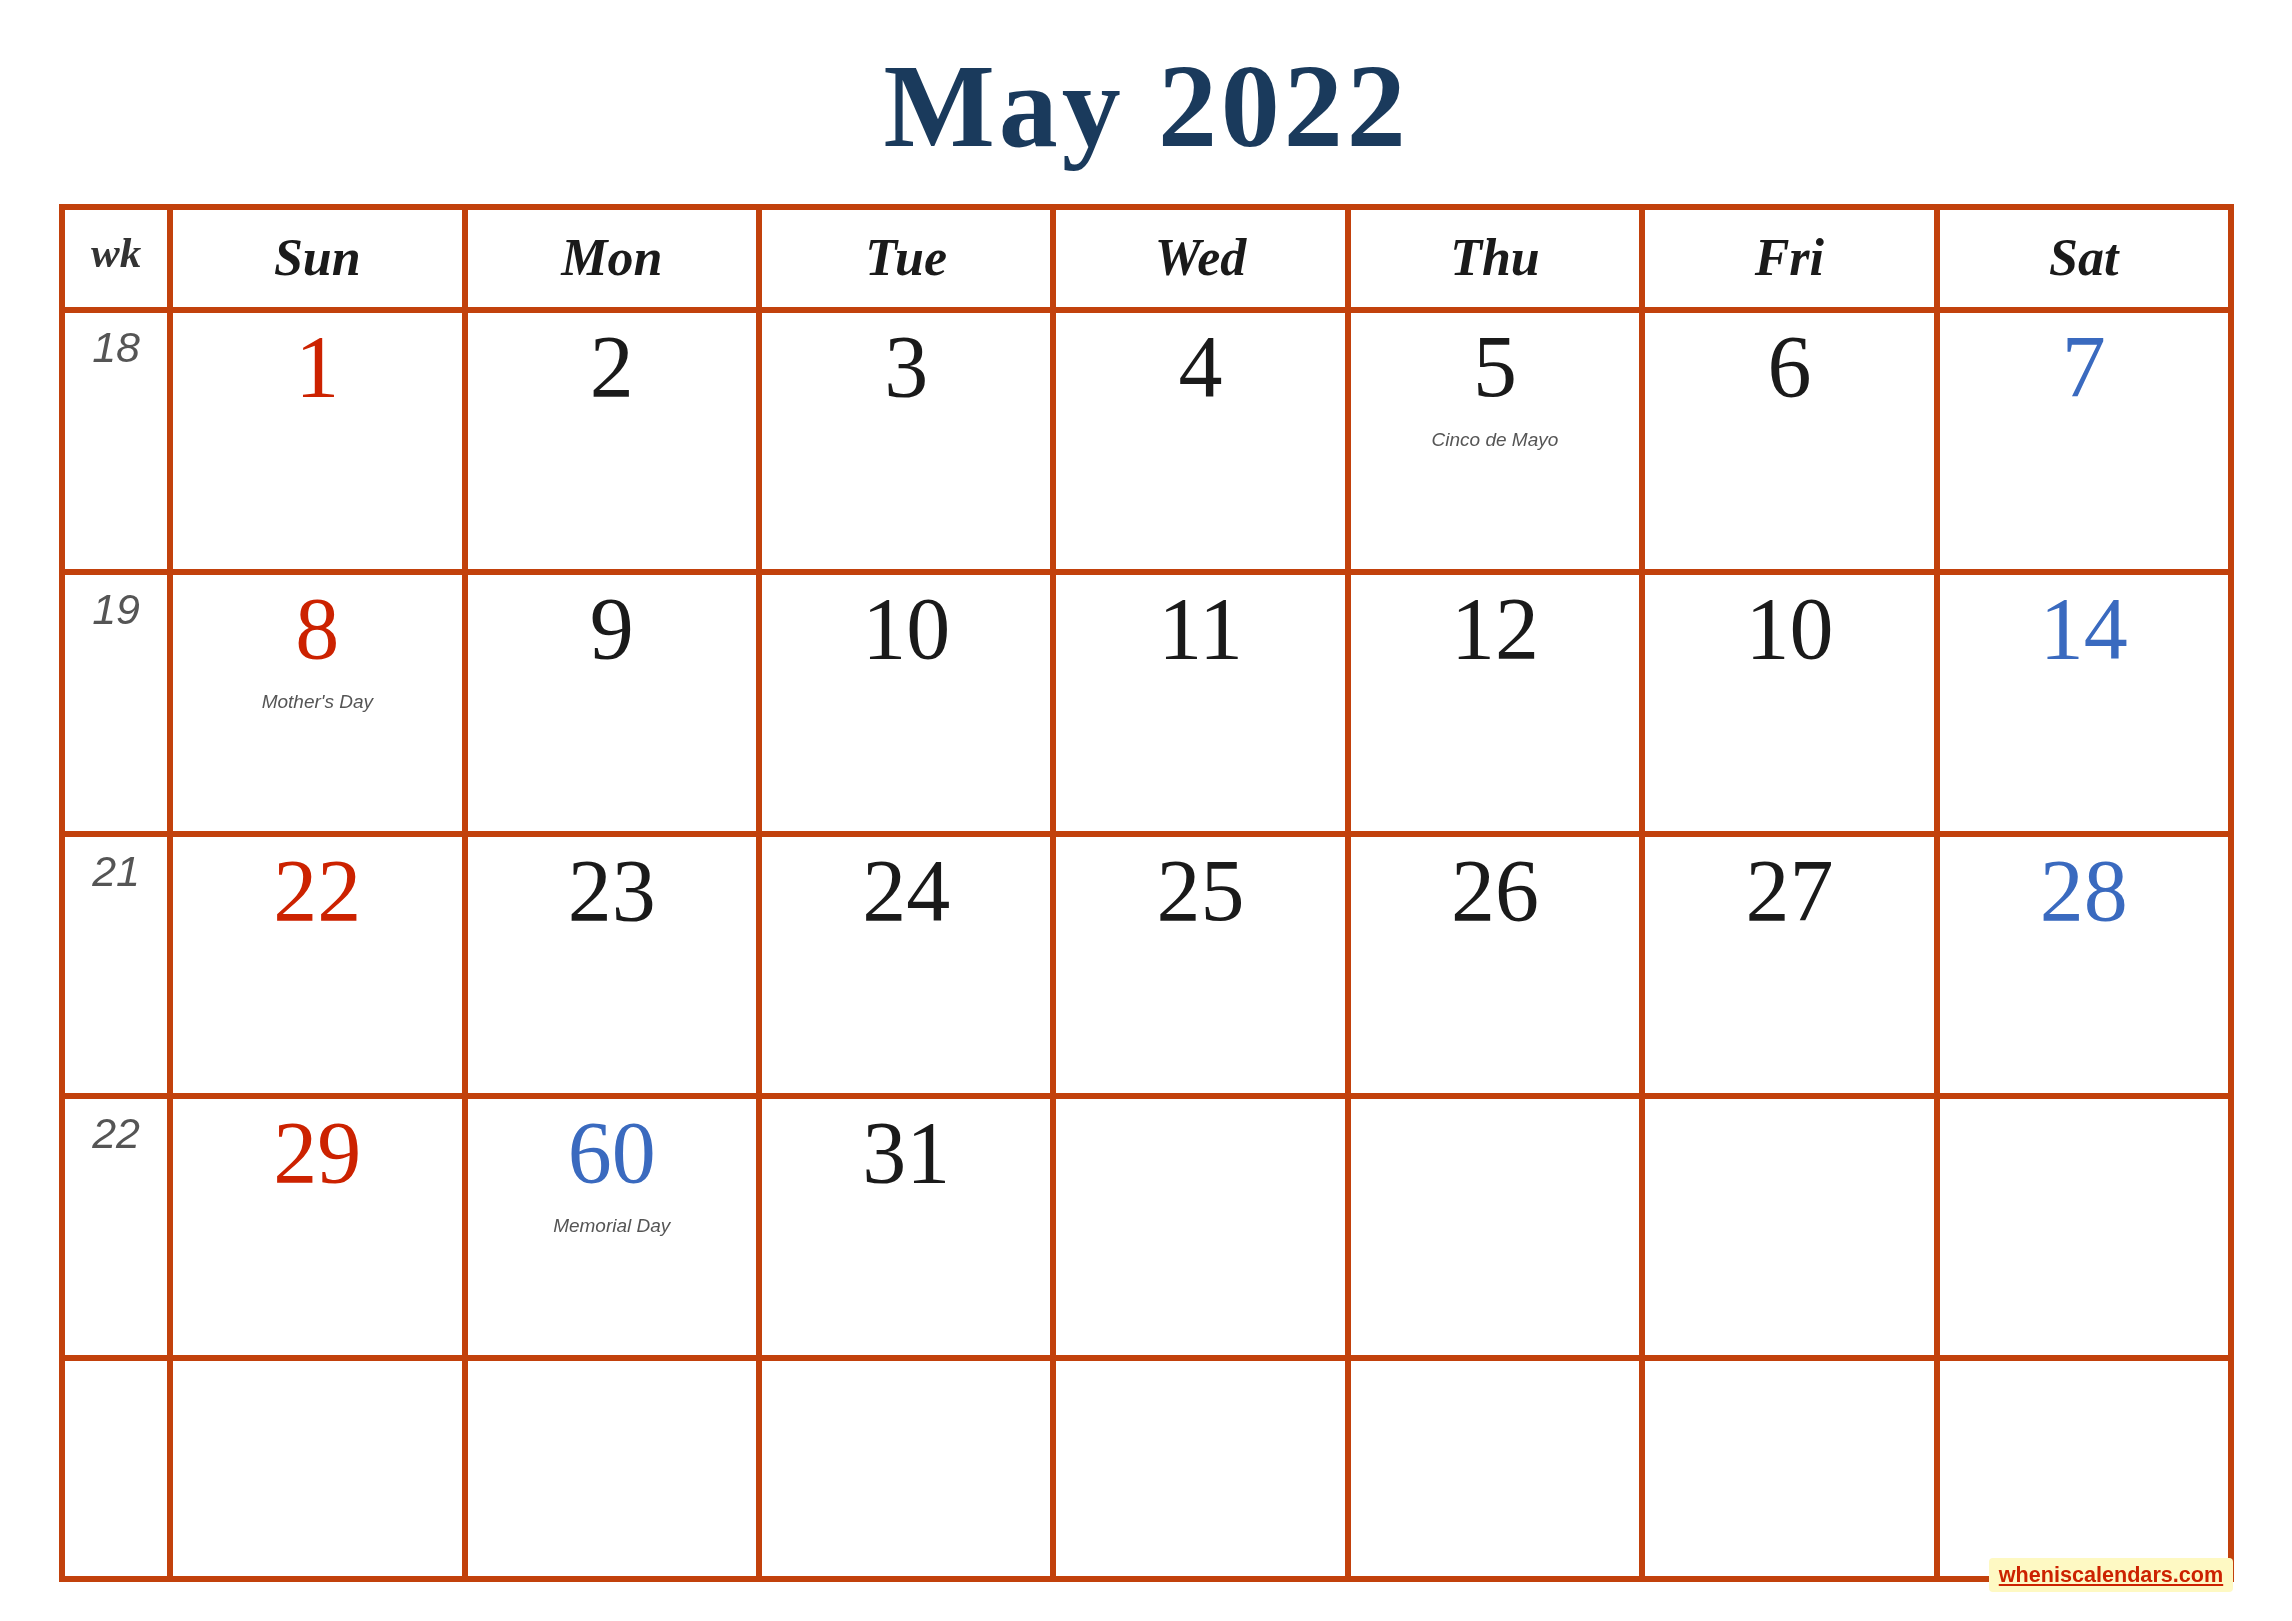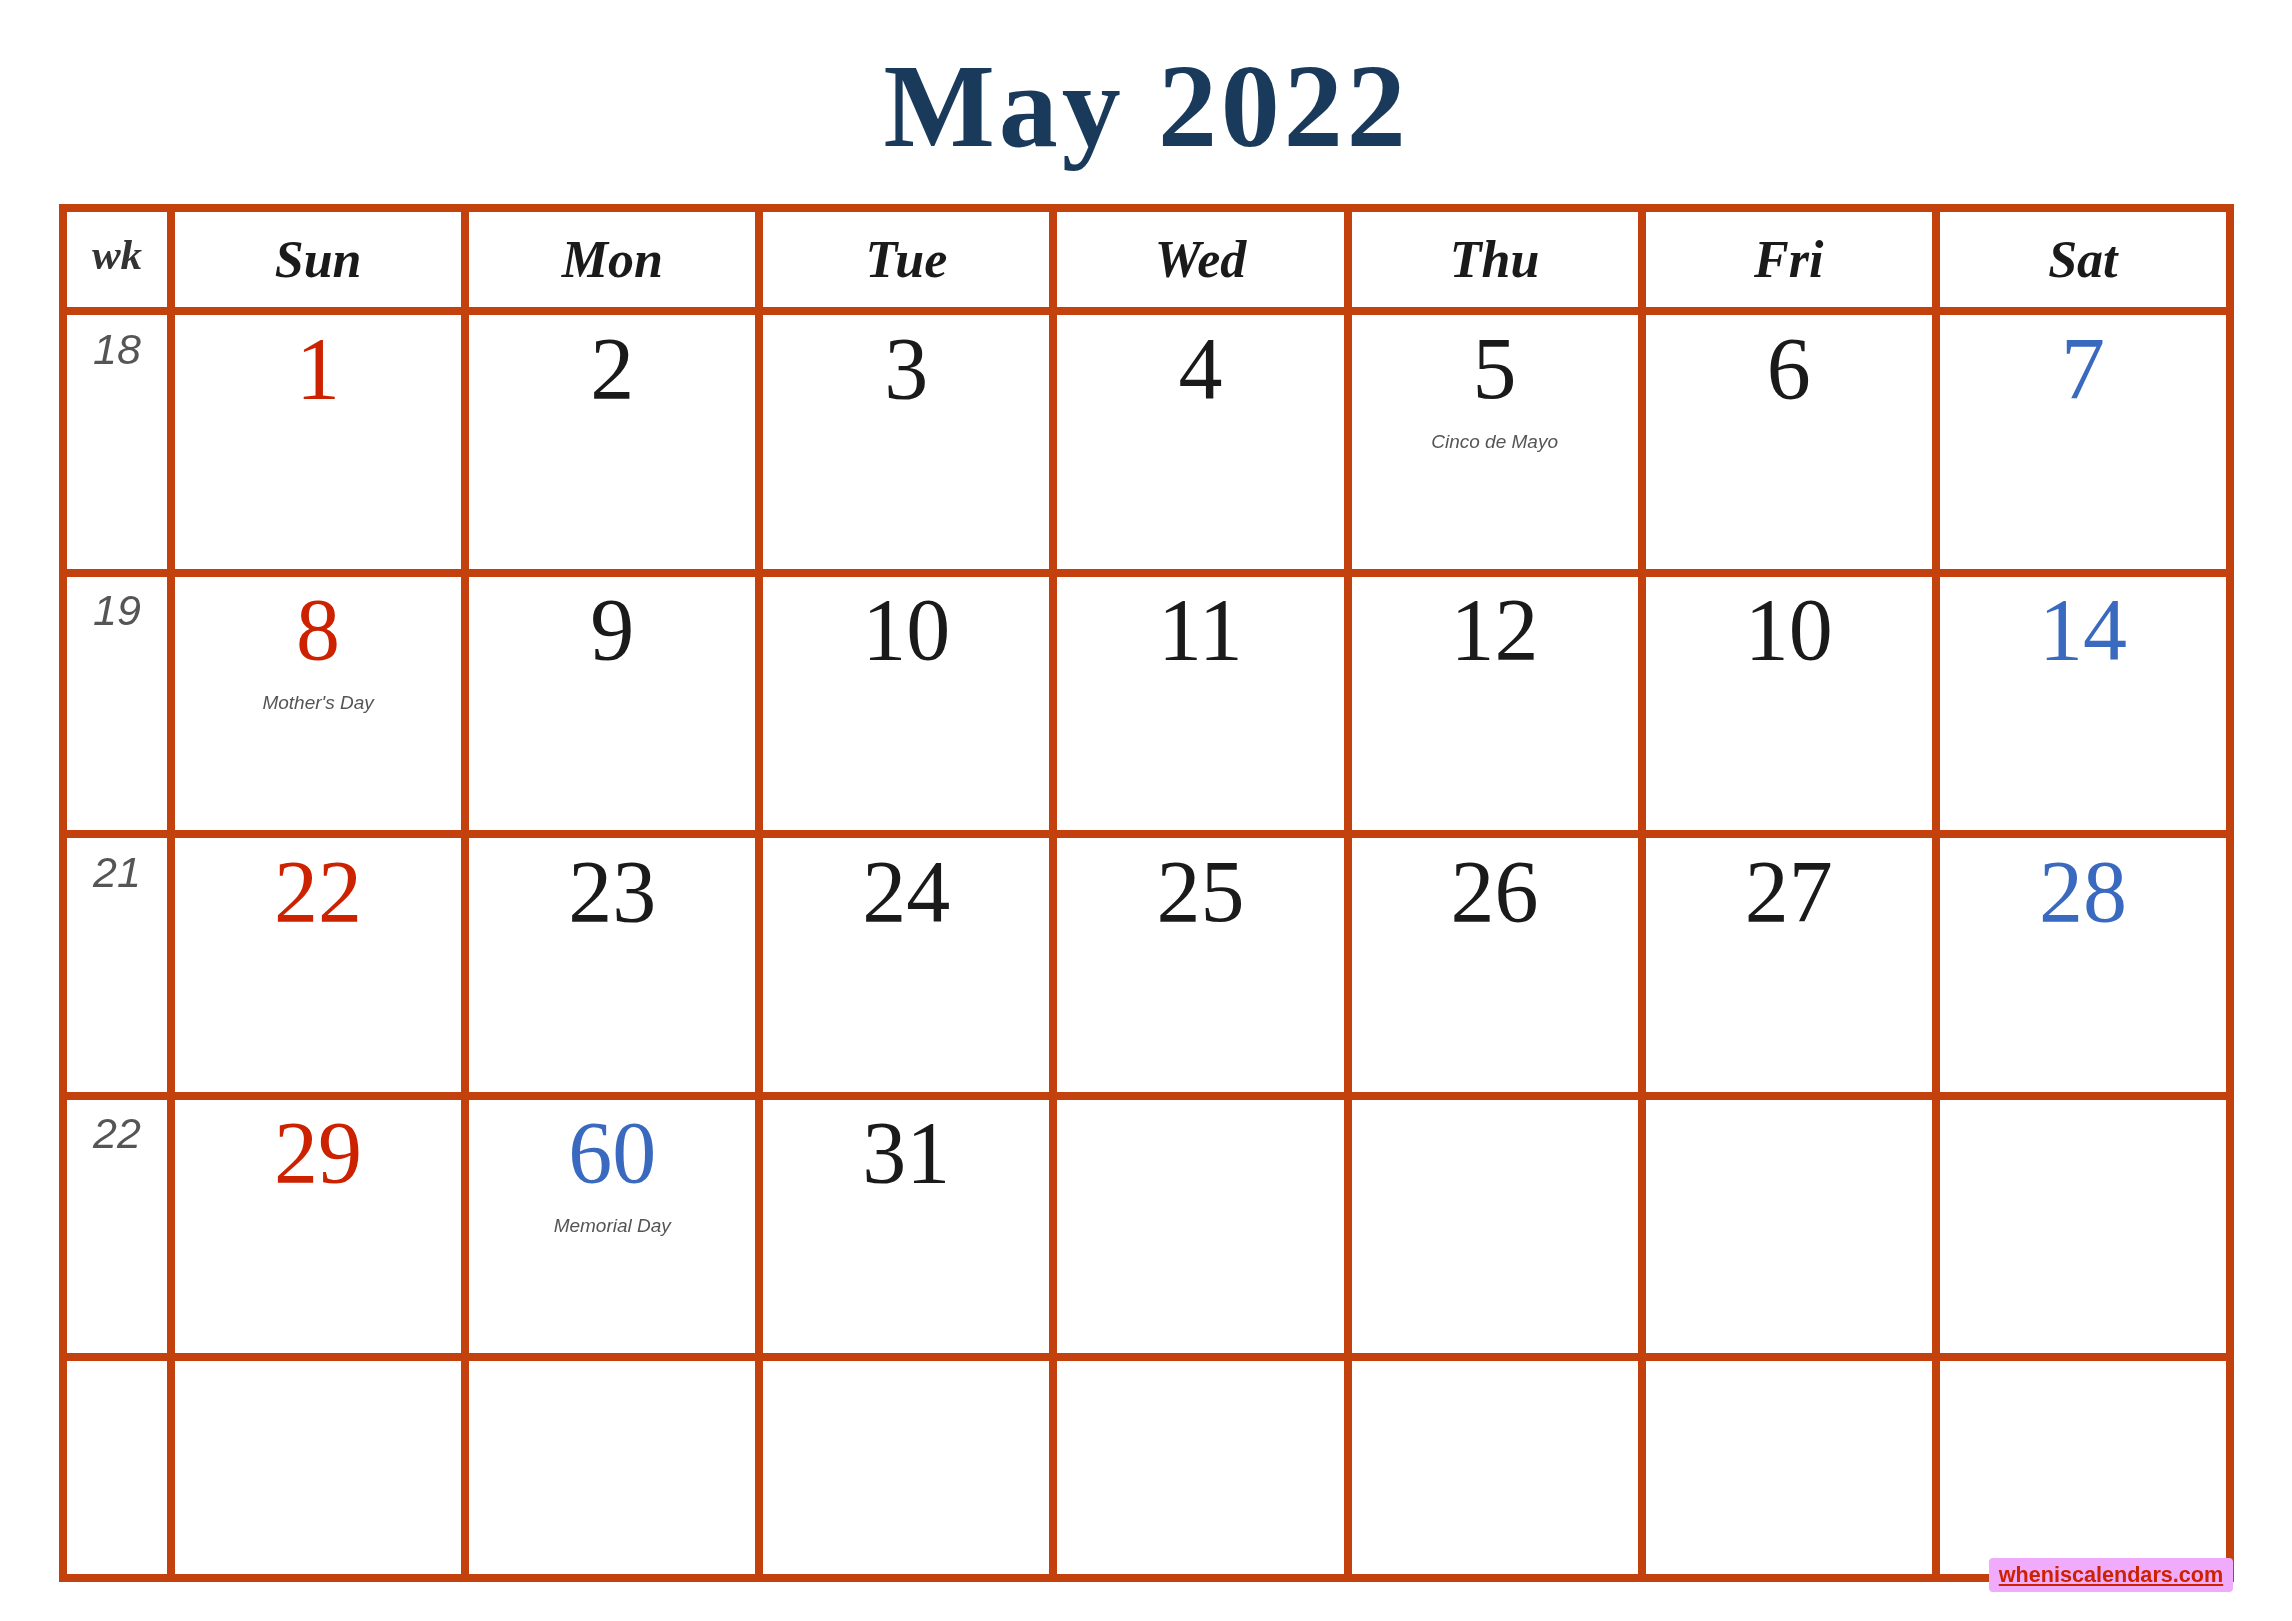--- a/index.html
+++ b/index.html
@@ -30,21 +30,21 @@
 
     .calendar-table {
       width: 100%;
       border-collapse: collapse;
       border: 2px solid #333;
       flex: 1;
     }
 
     .calendar-table th,
     .calendar-table td {
-      border: 8px solid #c2410c;
+      border: 6px solid #c2410c;
       text-align: center;
       vertical-align: top;
       padding: 9.8px 7.8px;
     }
 
     .header-row th {
       font-size: 52px;
       font-weight: 700;
       color: #1a1a1a;
       font-family: 'Georgia', serif;
@@ -111,21 +111,21 @@
 
     .last-row td {
       height: 157px;
     }
 
     .watermark {
       position: fixed;
       bottom: 29px;
       right: 59px;
       font-size: 21.6px;
-      background: #f0abfc;
+      background: #fef9c3;
       color: #cc2200;
       padding: 3.9px 9.8px;
       border-radius: 3.9px;
       text-decoration: underline;
       font-weight: bold;
     }
   </style>
 </head>
 <body>
 

